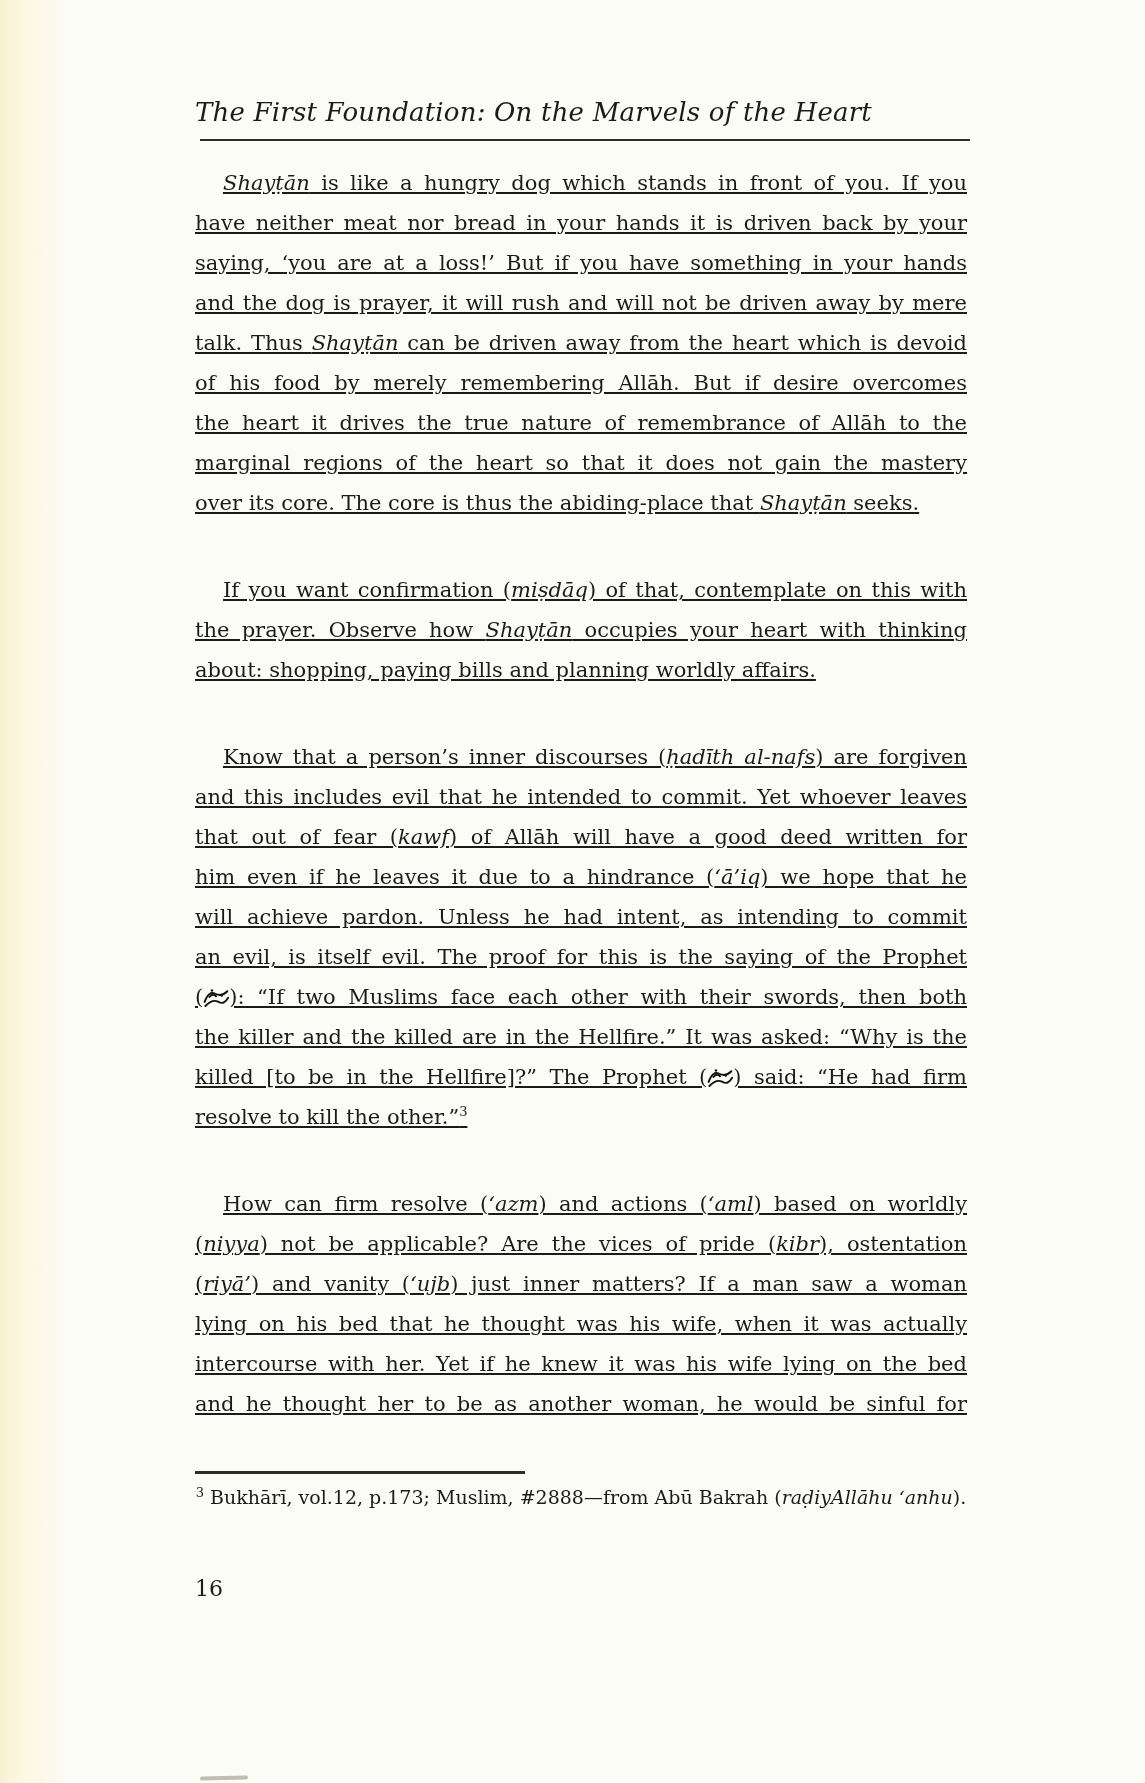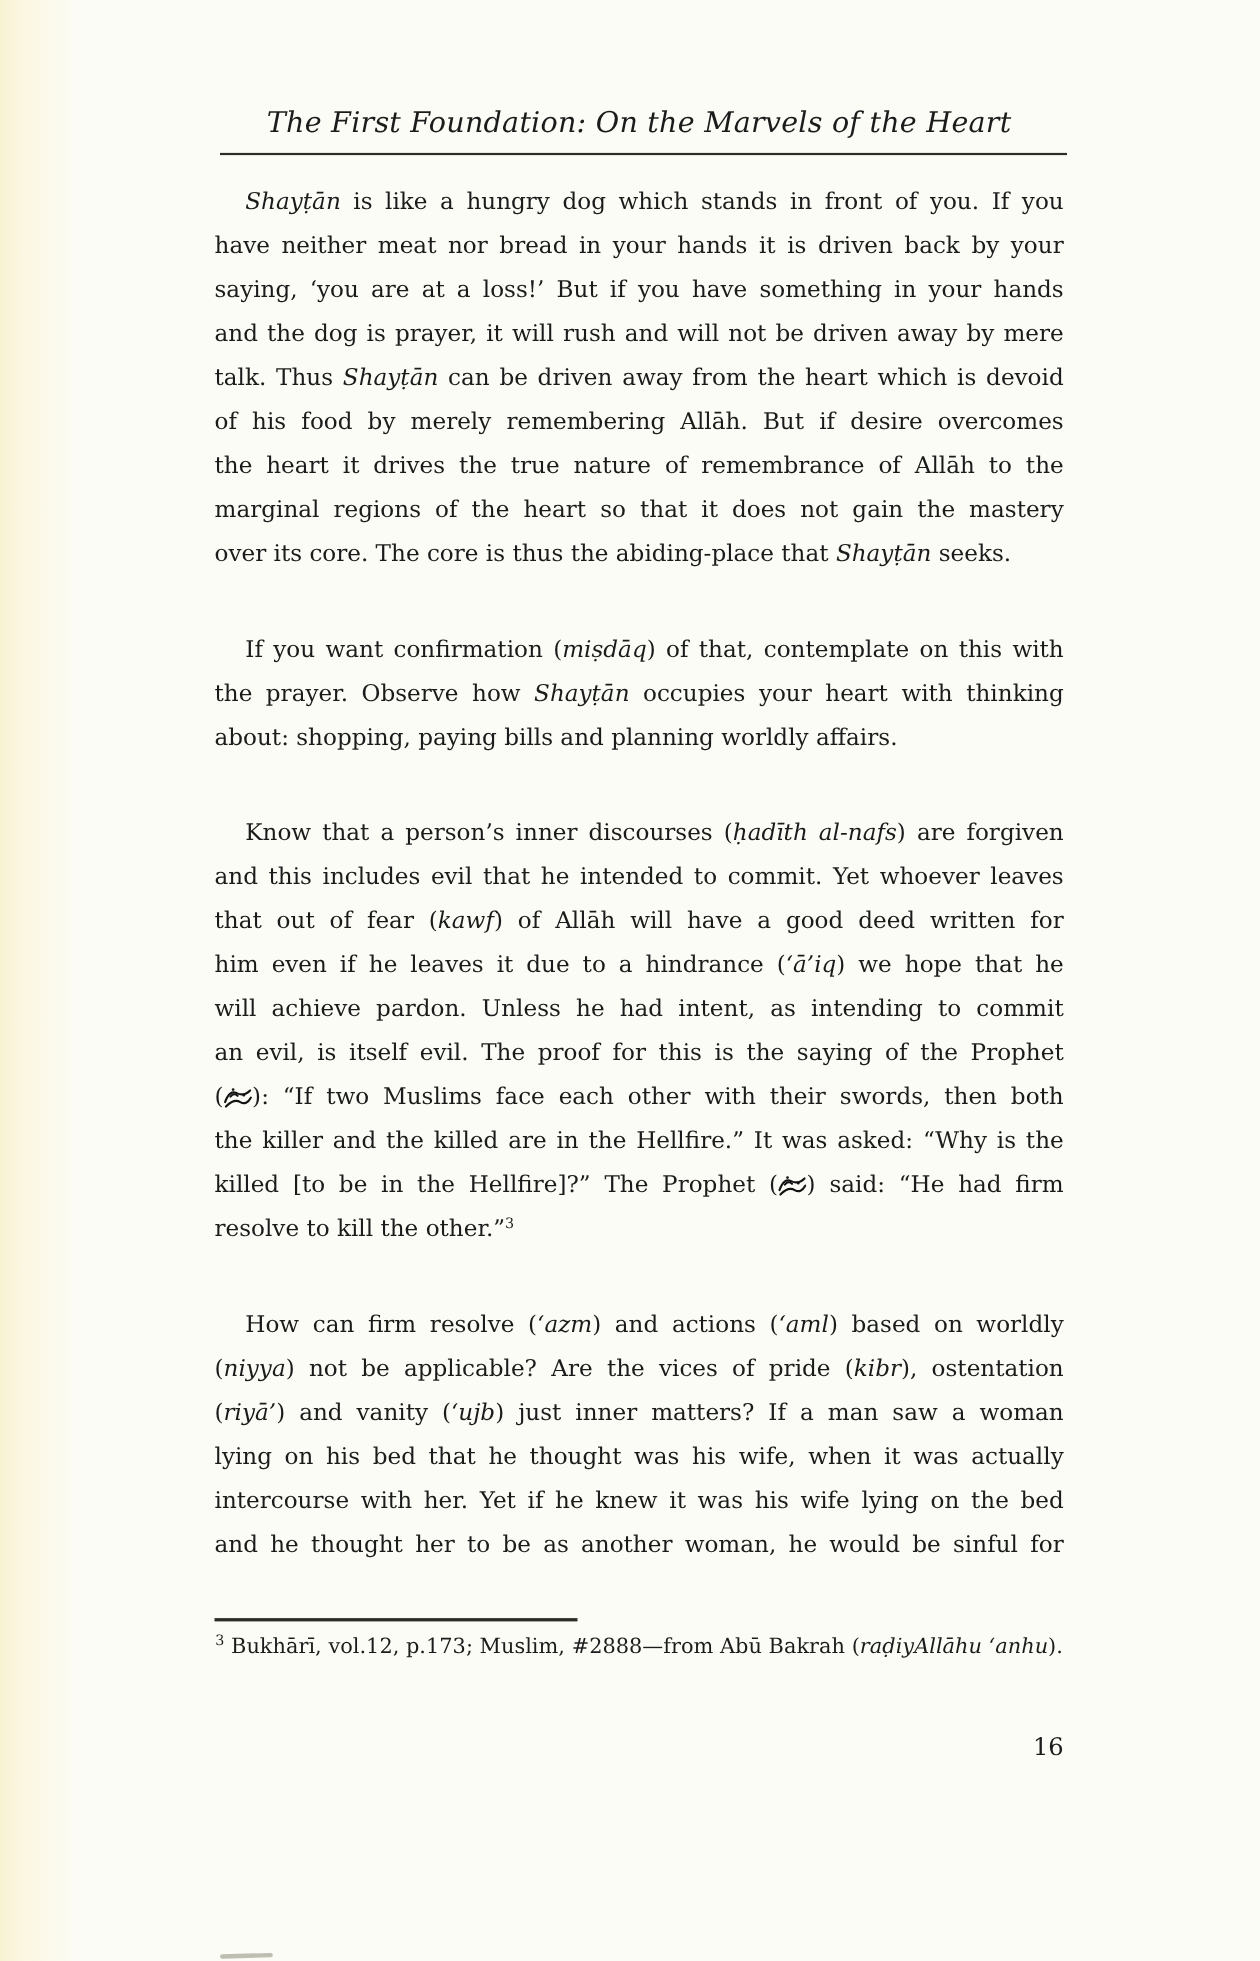--- a/index.html
+++ b/index.html
@@ -12,52 +12,52 @@
     overflow:hidden;
   }
   .page{position:absolute;inset:0;}
   .scan-edge{
     position:absolute;left:0;top:0;bottom:0;width:70px;
     background:linear-gradient(90deg,#f8f2d2 0px,#fbf7e2 22px,rgba(251,247,226,0) 70px);
     pointer-events:none;
   }
   .chapter-header{
     position:absolute;top:97px;left:195px;width:772px;
-    text-align:center;font-style:italic;font-size:26px;line-height:30px;
+    font-style:italic;font-size:26px;line-height:30px;
     letter-spacing:0.2px;
   }
   .header-rule{
     position:absolute;top:139px;left:200px;width:770px;height:2px;
     background:#2c2c29;
   }
   .content{
     position:absolute;top:163px;left:195px;width:772px;
   }
   .para{margin:0 0 47px 0;}
   .para:last-child{margin-bottom:0;}
   .line{
     height:40px;line-height:40px;font-size:21px;
-    text-align:justify;text-align-last:justify;
+    text-align:justify;text-align-last:justify;text-decoration:underline;
     -moz-text-align-last:justify;
   }
   .line.ind{padding-left:28px;}
   .line.noj{text-align-last:left;-moz-text-align-last:left;}
   .italic{font-style:italic;}
   .sup{vertical-align:super;font-size:13px;line-height:0;}
   .pbuh svg{vertical-align:-4px;}
   .footnote-rule{
     margin-top:2px;width:330px;height:3px;background:#2c2c29;
   }
   .footnote-line{
     margin-top:9px;font-size:19px;line-height:28px;
     text-align:center;
   }
   .page-number{
     position:absolute;top:1576px;left:195px;width:772px;
-    text-align:right;font-size:22px;
+    text-align:left;font-size:22px;
   }
   .scan-smudge{
     position:absolute;left:200px;top:1776px;width:48px;height:4px;
     background:#8a8a7c;opacity:.55;border-radius:2px;transform:rotate(-1.5deg);
   }
 </style>
 </head>
 <body>
 
 <div class="page">

